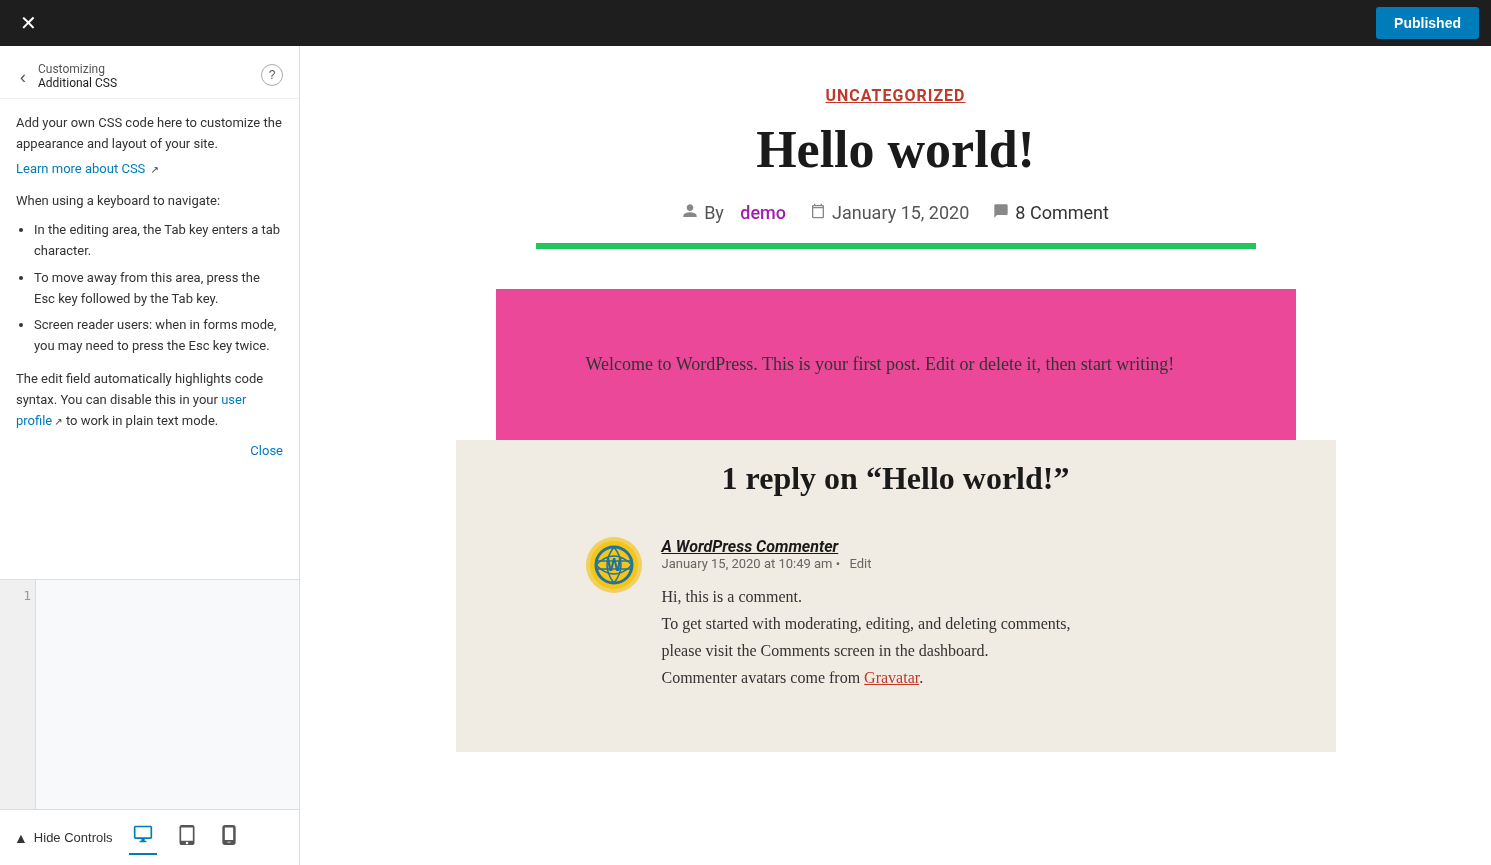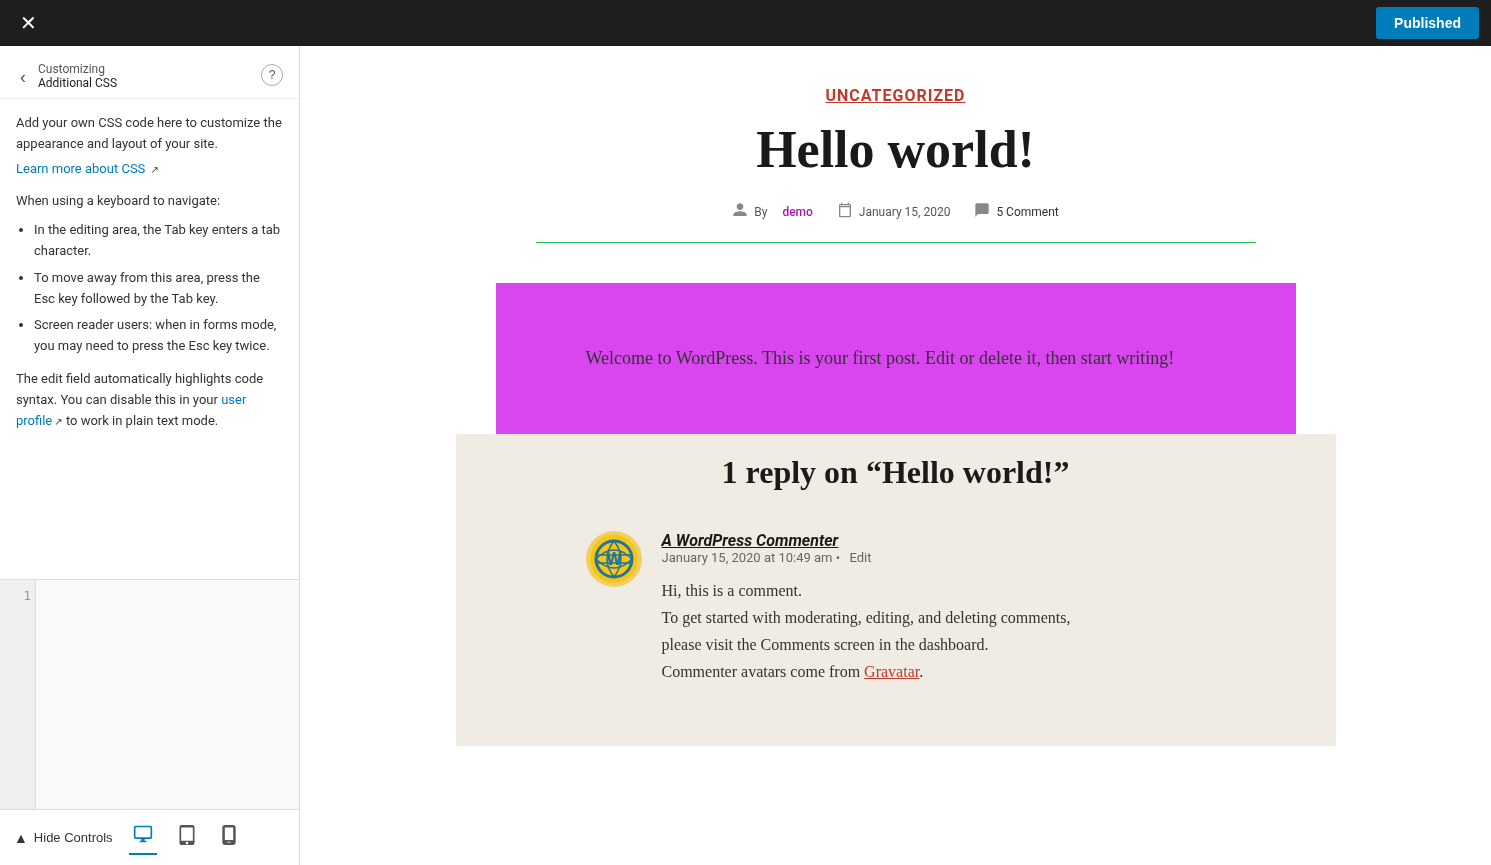--- a/index.html
+++ b/index.html
@@ -226,39 +226,39 @@
       color: #1a1a1a;
       margin-bottom: 24px;
       line-height: 1.1;
       font-family: Georgia, serif;
     }
     .post-meta {
       display: flex;
       align-items: center;
       justify-content: center;
       gap: 24px;
-      font-size: 12px;
+      font-size: 18px;
       color: #555;
       margin-bottom: 40px;
-      border-bottom: 1px solid #22c55e;
+      border-bottom: 6px solid #22c55e;
       padding-bottom: 20px;
     }
     .post-meta-item {
       display: flex;
       align-items: center;
       gap: 6px;
     }
     .meta-icon {
       font-size: 15px;
       color: #888;
     }
 
     
     #post-body-section {
-      background: #d946ef;
+      background: #ec4899;
       padding: 60px 0 0 0;
       margin: 12px -40px;
     }
     .post-body-inner {
       max-width: 700px;
       margin: 0 auto;
       padding: 0 40px 60px 40px;
     }
     .post-body-text {
       font-size: 18px;
@@ -366,20 +366,21 @@
       <ul class="keyboard-list">
         <li>In the editing area, the Tab key enters a tab character.</li>
         <li>To move away from this area, press the Esc key followed by the Tab key.</li>
         <li>Screen reader users: when in forms mode, you may need to press the Esc key twice.</li>
       </ul>
 
       <p style="margin-top:12px;">
         <span>The edit field automatically highlights code syntax. You can disable this in your </span><a href="#">user profile</a><span class="external-link-icon">↗</span><span> to work in plain text mode.</span>
       </p>
 
+      <a href="#" class="close-link">Close</a>
     </div>
 
     <div id="css-editor-area">
       <div class="line-numbers">
         <div>1</div>
       </div>
       <textarea class="code-textarea" spellcheck="false" style=""></textarea>
     </div>
 
     <div id="sidebar-bottom">
@@ -428,21 +429,21 @@
               </svg>
           </span>
           <span>January 15, 2020</span>
         </div>
         <div class="post-meta-item">
           <span class="meta-icon">
             <svg width="16" height="16" viewBox="0 0 24 24" fill="#888">
                 <path d="M20 2H4a2 2 0 0 0-2 2v18l4-4h14a2 2 0 0 0 2-2V4a2 2 0 0 0-2-2z"></path>
               </svg>
           </span>
-          <a href="#" style="color:#333; text-decoration:none;">5 Comment</a>
+          <a href="#" style="color:#333; text-decoration:none;">8 Comment</a>
         </div>
       </div>
 
       <div id="post-body-section">
         <div class="post-body-inner">
           <p class="post-body-text">Welcome to WordPress. This is your first post. Edit or delete it, then start writing!</p>
         </div>
 
         <div class="comments-section">
           <div class="comments-inner">

